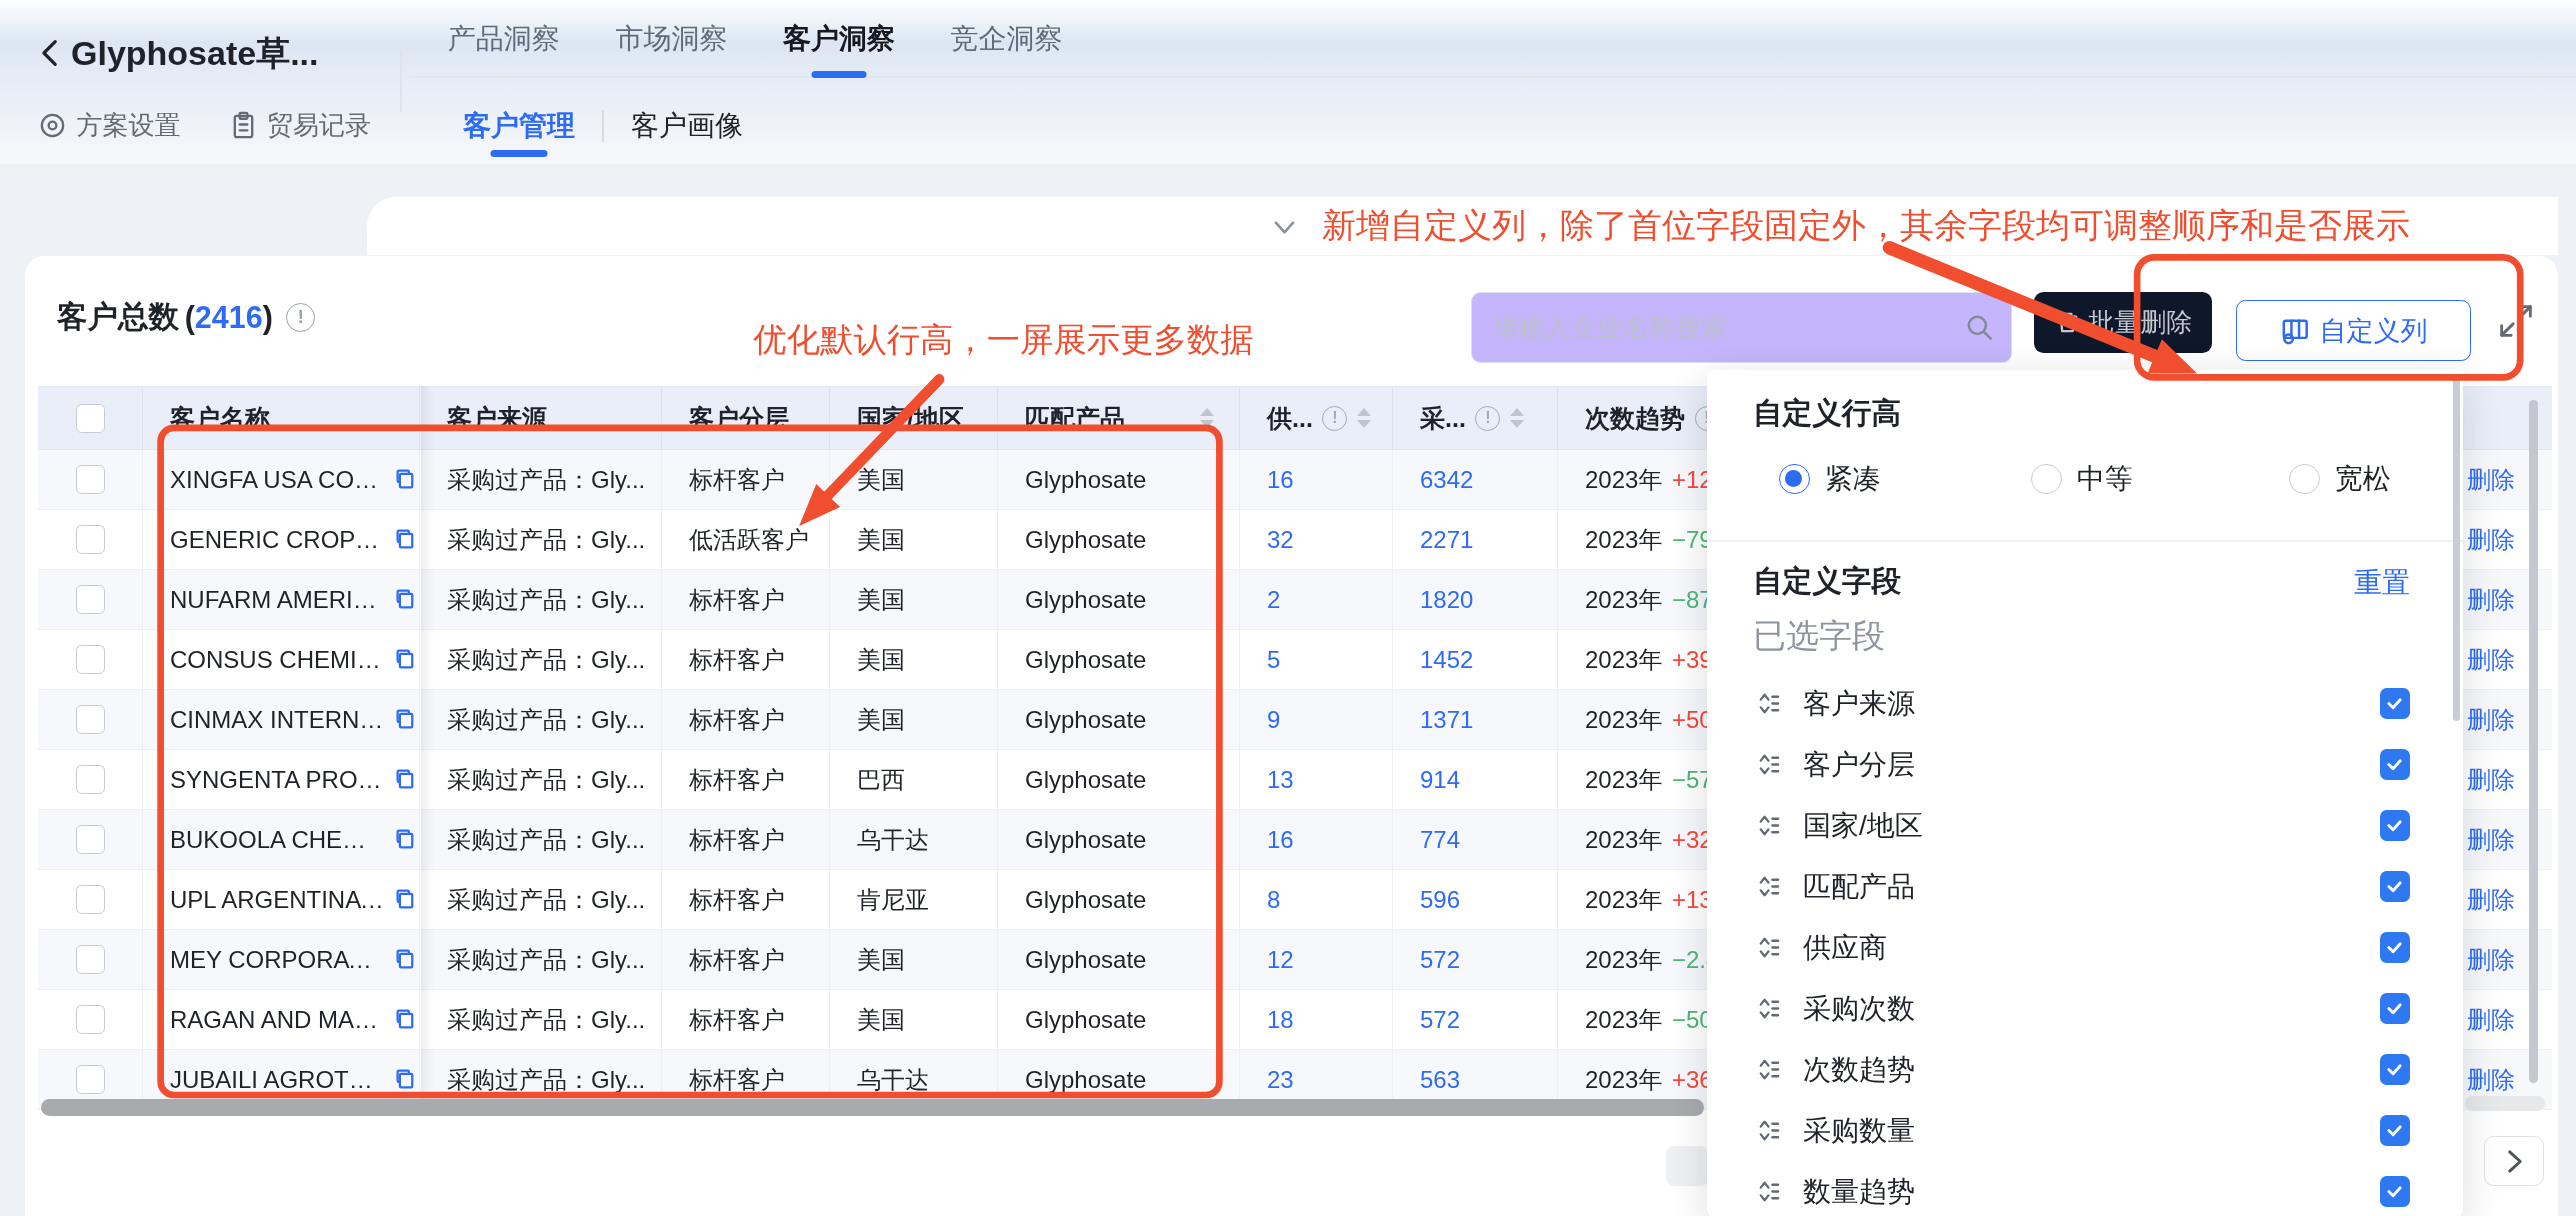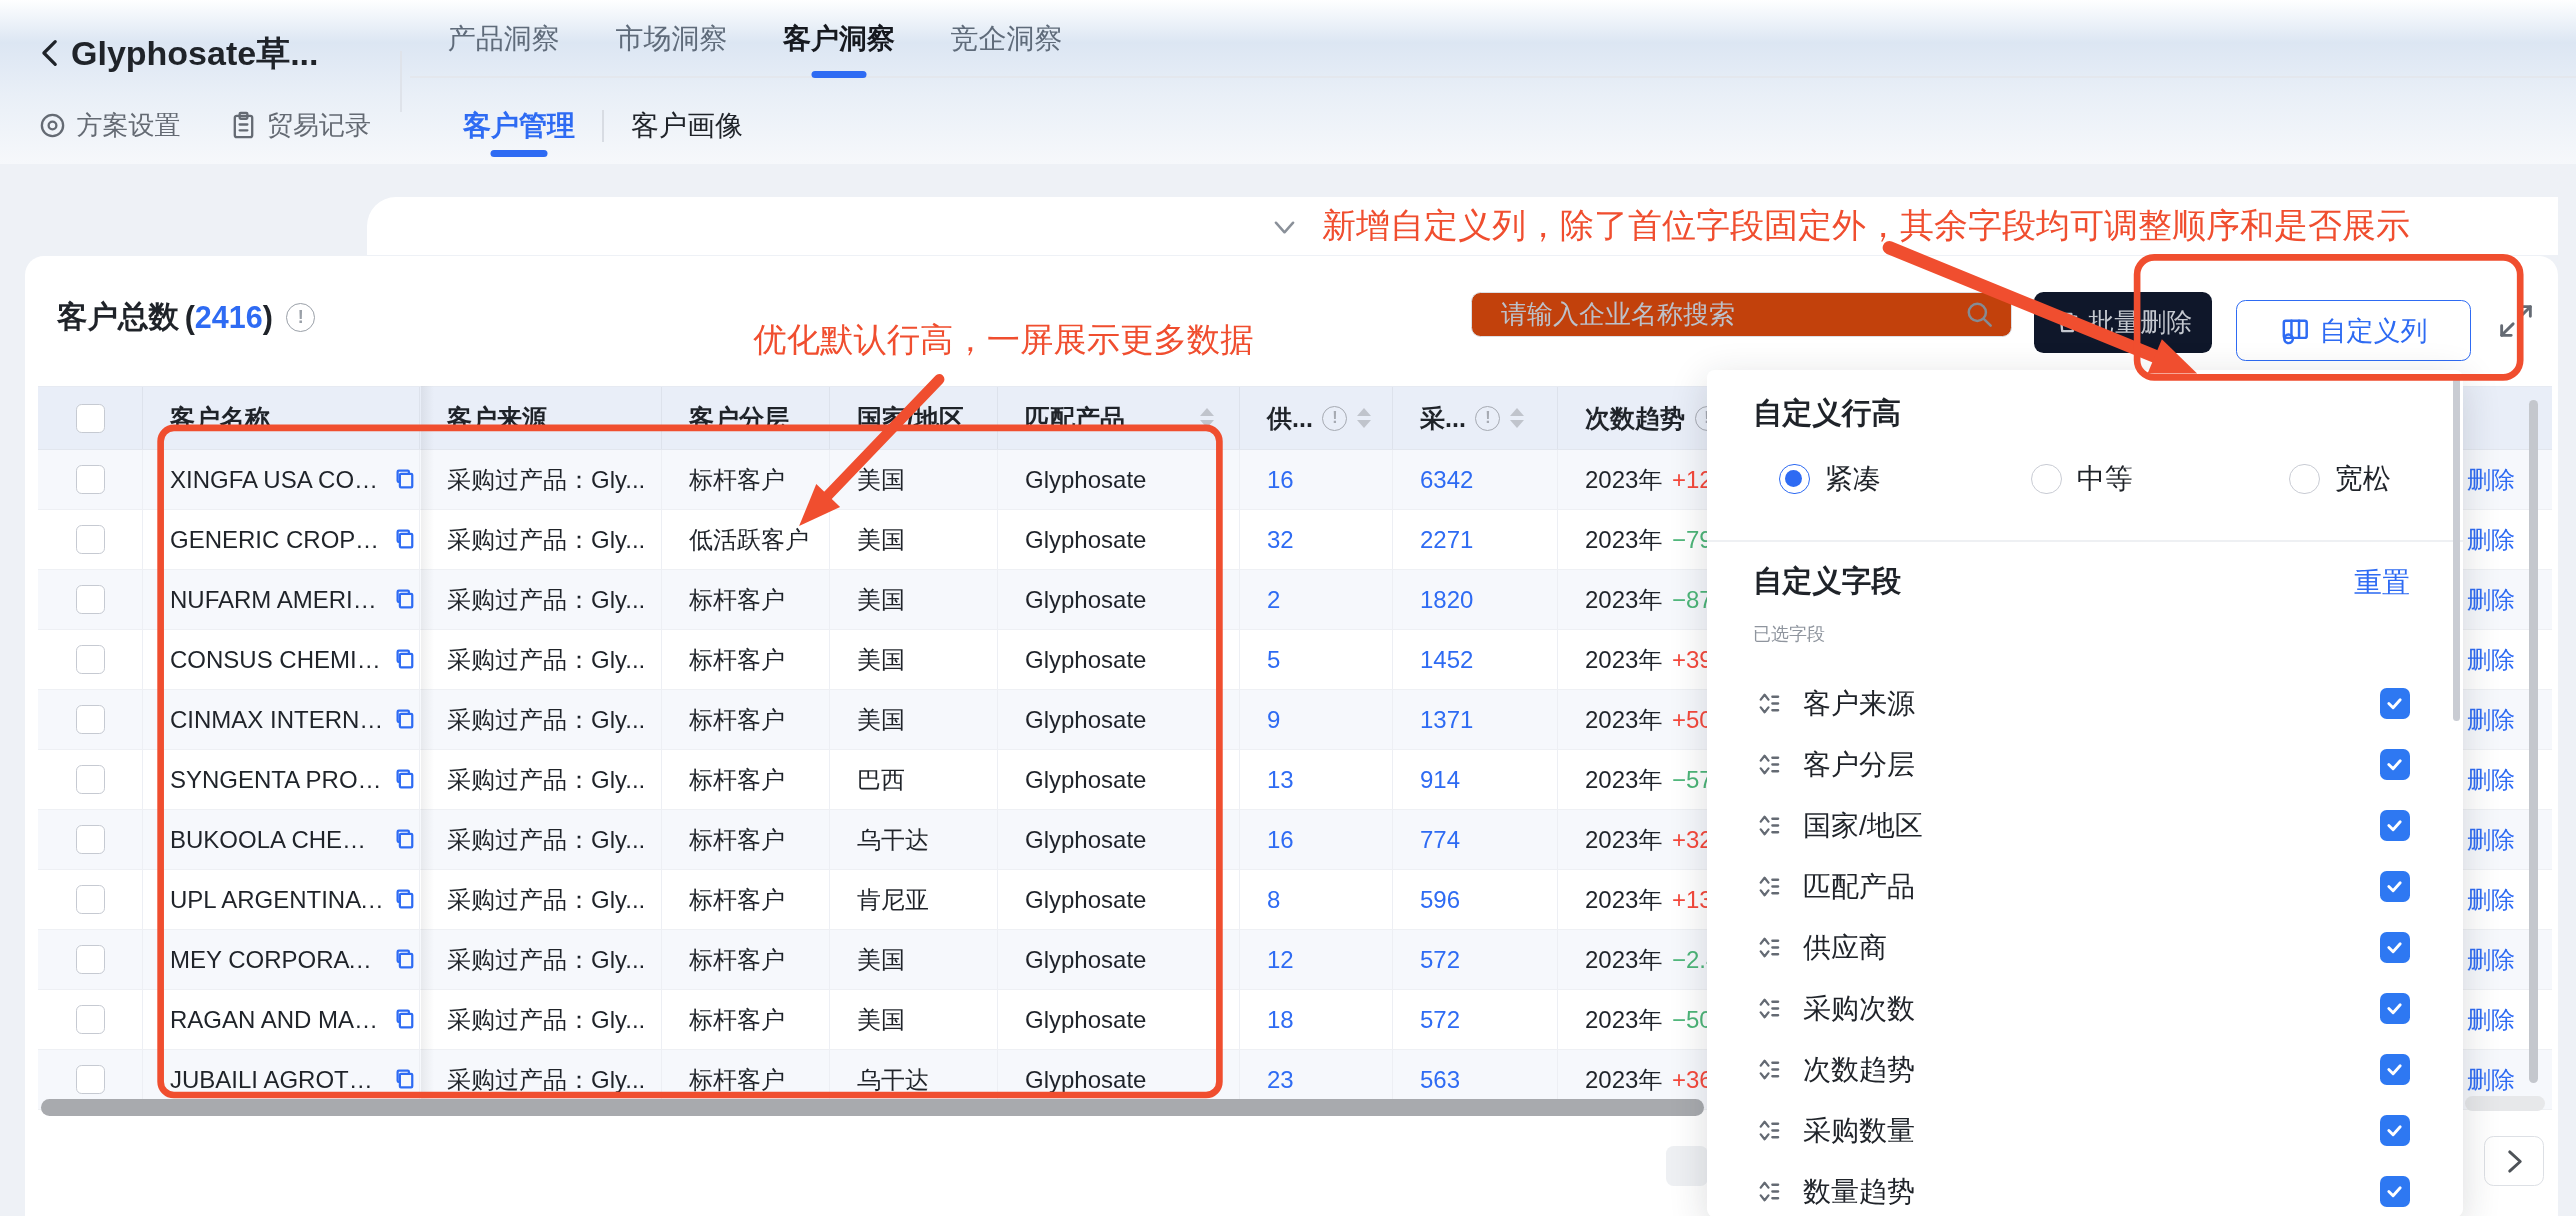--- a/index.html
+++ b/index.html
@@ -26,22 +26,22 @@
   
   .note-band{position:absolute;left:367px;top:197px;width:2191px;height:58px;background:#fff;border-radius:29px 0 0 0;}
   .nb-chev{position:absolute;left:904px;top:19px;width:27px;height:23px;}
   .nb-text{position:absolute;left:955px;top:0;height:58px;display:flex;align-items:center;font-size:34px;color:#f04e2f;}
   .card{position:absolute;left:25px;top:256px;width:2533px;height:961px;background:#fff;border-radius:19px 19px 0 0;}
   
   .total{position:absolute;left:57px;top:296px;height:42px;display:flex;align-items:center;gap:5.7px;font-size:30.5px;font-weight:bold;}
   .total .cnt{color:#2e6bf3;}
   .info{display:inline-flex;align-items:center;justify-content:center;width:27px;height:27px;border:1.9px solid #9aa0a8;border-radius:50%;
         color:#9aa0a8;font-size:18px;font-weight:bold;line-height:1;margin-left:7.6px;}
-  .search{position:absolute;left:1471px;top:292px;width:541px;height:45px;border:1.9px solid #dcdfe5;border-radius:9.5px;background:#c2410c;
-          display:flex;align-items:center;box-sizing:border-box;padding-left:8px;}
+  .search{position:absolute;left:1471px;top:292px;width:541px;height:71px;border:1.9px solid #dcdfe5;border-radius:9.5px;background:#c4b5fd;
+          display:flex;align-items:center;box-sizing:border-box;}
   .search input{flex:1;border:none;outline:none;font-size:26px;padding:0 9.5px 0 21px;color:#1f2329;background:transparent;font-family:inherit;}
   .search input::placeholder{color:#bcc1ca;}
   .search svg{margin-right:17px;}
   .btn-batch{position:absolute;left:2034px;top:292px;width:178px;height:61px;background:#0f172a;border:none;border-radius:9.5px;
              display:flex;align-items:center;justify-content:center;gap:7.6px;font-size:26px;color:#c4c8cf;font-family:inherit;}
   .btn-custom{position:absolute;left:2236px;top:292px;width:235px;height:61px;background:#fff;border:1.9px solid #2e6bf3;border-radius:9.5px;
              display:flex;align-items:center;justify-content:center;gap:9.5px;font-size:27px;color:#2e6bf3;font-family:inherit;box-sizing:border-box;cursor:pointer;margin-top:8px;}
   .fs-icon{position:absolute;left:2494px;top:299px;width:44px;height:44px;cursor:pointer;}
   
   .tablewrap{position:absolute;left:38px;top:386px;width:2514px;}
@@ -86,21 +86,21 @@
          box-shadow:0 9.5px 38px rgba(31,35,41,.16);box-sizing:border-box;}
   .p-title{position:absolute;left:46px;top:23px;font-size:29.6px;font-weight:600;}
   .p-radios{position:absolute;left:0;top:90px;width:100%;height:42px;padding-left:47px;}
   .radio{position:absolute;display:flex;align-items:center;gap:15.3px;font-size:28px;cursor:pointer;}
   .rdot{width:30.5px;height:30.5px;border-radius:50%;border:1.9px solid #c9ccd4;box-sizing:border-box;background:#fff;}
   .radio.sel .rdot{border:1.9px solid #2e6bf3;position:relative;}
   .radio.sel .rdot::after{content:"";position:absolute;left:4.8px;top:4.8px;width:17px;height:17px;border-radius:50%;background:#2e6bf3;}
   .p-div{position:absolute;left:0;top:170px;width:100%;height:1.9px;background:#eef0f3;}
   .p-title2{position:absolute;left:46px;top:191px;font-size:29.6px;font-weight:600;}
   .p-reset{position:absolute;right:53px;top:194px;font-size:28px;color:#2e6bf3;cursor:pointer;}
-  .p-sub{position:absolute;left:46px;top:252px;font-size:18px;color:#8f959e;}
+  .p-sub{position:absolute;left:46px;top:244px;font-size:33px;color:#8f959e;}
   .p-fields{position:absolute;left:0;top:303px;width:100%;}
   .pfield{height:61px;display:flex;align-items:center;padding:0 53px 0 46px;gap:21px;}
   .pfl{font-size:28px;color:#1f2329;flex:1;}
   .chk{width:30.5px;height:30.5px;border-radius:6.7px;background:#2e78f2;display:flex;align-items:center;justify-content:center;cursor:pointer;flex:0 0 auto;}
   .p-scroll{position:absolute;right:2.9px;top:7.6px;width:7.6px;height:343px;border-radius:3.8px;background:#c9ccd3;}
   
   .overlay{position:absolute;left:0;top:0;z-index:60;pointer-events:none;}
   .ann{font-size:35px;fill:#f04e2f;font-weight:500;}
   .annln{stroke:#f04e2f;stroke-linecap:round;}
   .annfill{fill:#f04e2f;}

